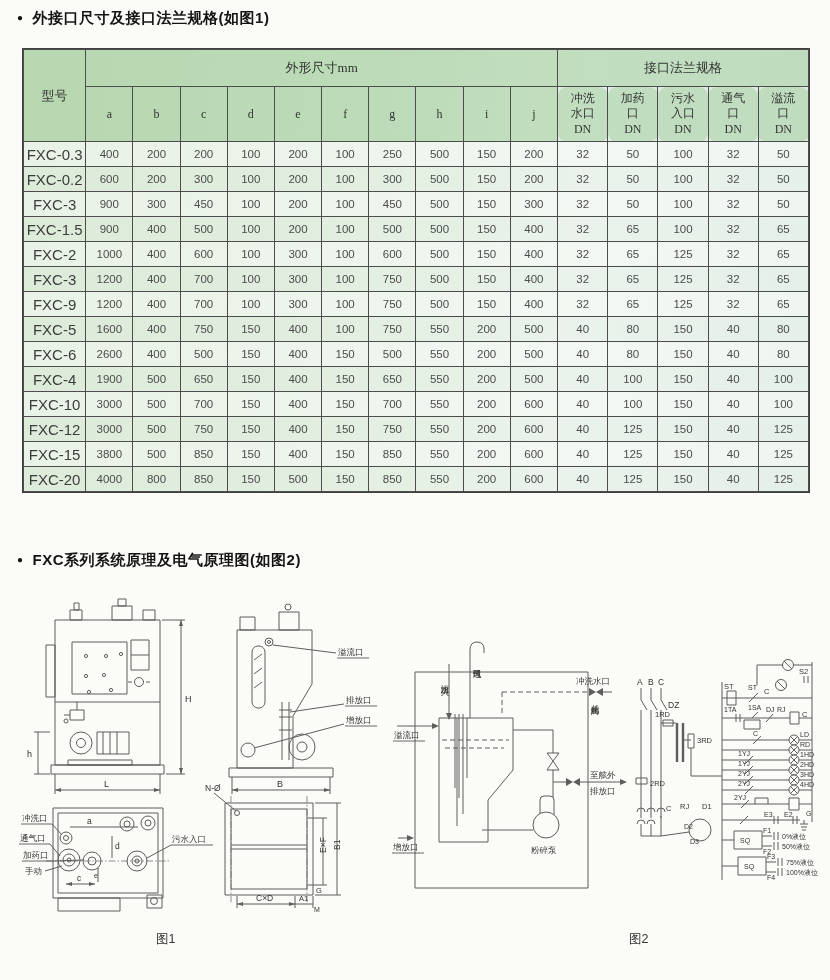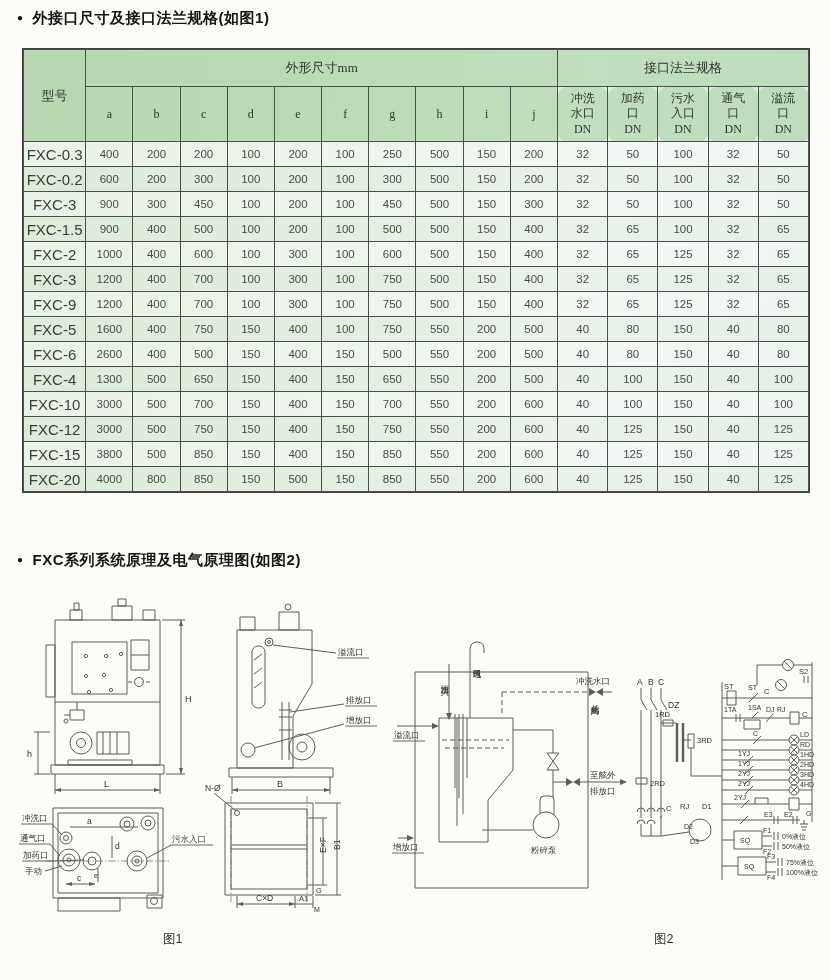--- a/index.html
+++ b/index.html
@@ -39,22 +39,22 @@
   col.col-model{width:62px}col.col-dim{width:47px}col.col-flange{width:50px}
 
   
   .figures{position:absolute;left:0;top:590px;width:830px;height:390px;}
   .figures svg{position:absolute;left:0;top:0;}
   .vlabel{
     position:absolute;writing-mode:vertical-rl;text-orientation:upright;
     font-size:8.5px;color:#333;line-height:1;letter-spacing:1px;
   }
   .fig-caption{position:absolute;font-size:12.5px;color:#333;}
-  #cap1{left:163px;top:341px;}
-  #cap2{left:654px;top:341px;}
+  #cap1{left:156px;top:341px;}
+  #cap2{left:629px;top:341px;}
 
   
   .figs-svg *{vector-effect:non-scaling-stroke;}
   .ln{stroke:#5d5d5d;stroke-width:1;fill:none;}
   .ln2{stroke:#5d5d5d;stroke-width:2.4;fill:none;}
   .fillwhite{fill:#fbfbf8;stroke:#5d5d5d;stroke-width:1;}
   .dash{stroke:#5d5d5d;stroke-width:1;fill:none;stroke-dasharray:5 3;}
   .dashdot{stroke:#777;stroke-width:.8;fill:none;stroke-dasharray:7 2 1.5 2;}
   .arrow{fill:#5d5d5d;stroke:none;}
   text{fill:#333;font-size:8.5px;font-family:"Liberation Sans","DejaVu Sans",sans-serif;}
@@ -283,21 +283,21 @@
             <td>200</td>
             <td>500</td>
             <td>40</td>
             <td>80</td>
             <td>150</td>
             <td>40</td>
             <td>80</td>
           </tr>
           <tr>
             <td class="model-cell">FXC-4</td>
-            <td>1300</td>
+            <td>1900</td>
             <td>500</td>
             <td>650</td>
             <td>150</td>
             <td>400</td>
             <td>150</td>
             <td>650</td>
             <td>550</td>
             <td>200</td>
             <td>500</td>
             <td>40</td>

